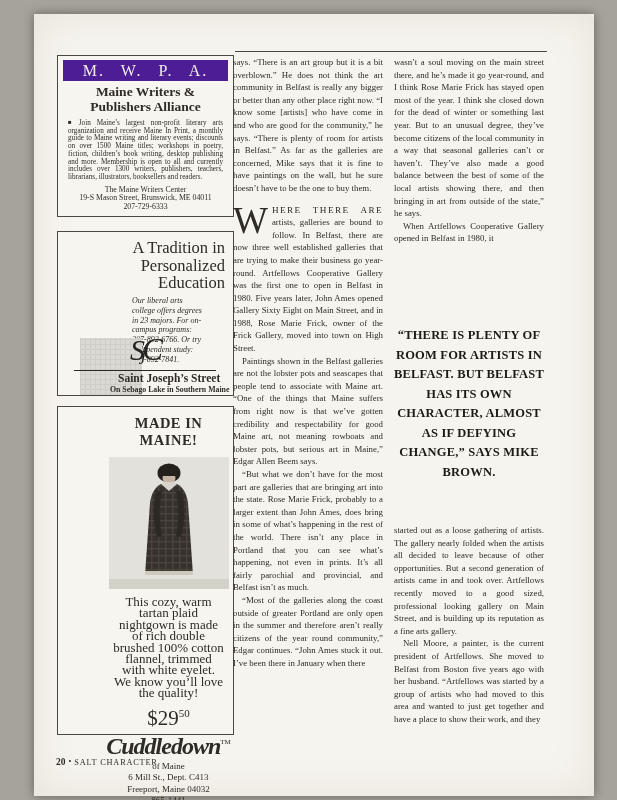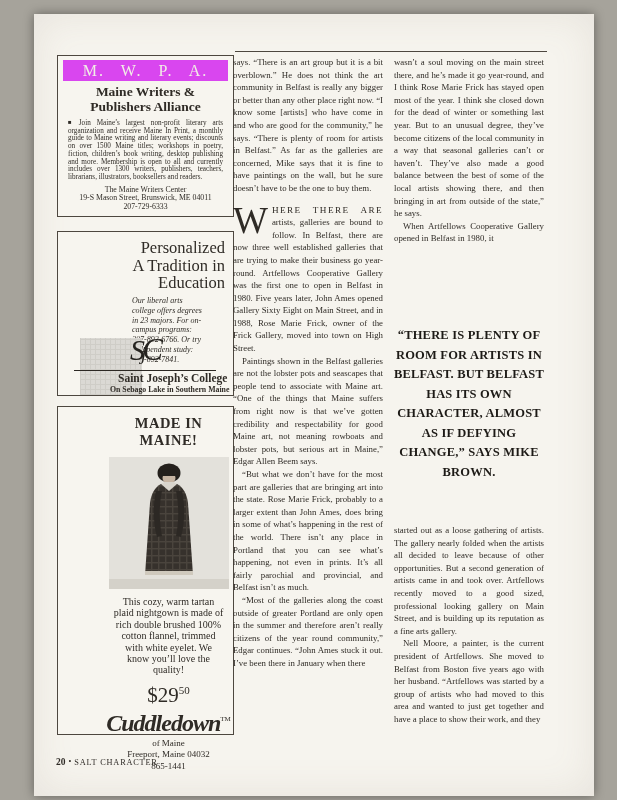--- a/index.html
+++ b/index.html
@@ -14,21 +14,21 @@
     position:absolute;left:34px;top:14px;width:560px;height:782px;
     background:#f6f4ee;
     box-shadow:0 0 10px rgba(0,0,0,.4), inset 0 0 40px rgba(120,110,90,.12);
   }
   
   .adbox{position:absolute;left:23px;width:177px;border:1px solid #4d473f;background:#f7f5ef;box-sizing:border-box;}
   .ad1{top:41px;height:162px;}
   .ad2{top:217px;height:165px;}
   .ad3{top:392px;height:329px;padding-left:46px;}
 
-  .ad1-bar{margin:4px 5px 0;background:#d946ef;color:#f2efe6;text-align:center;
+  .ad1-bar{margin:4px 5px 0;background:#4c1d95;color:#f2efe6;text-align:center;
     font-size:16px;line-height:21px;letter-spacing:2px;word-spacing:10px;}
   .ad1-title{margin-top:4px;text-align:center;font-weight:bold;font-size:13.5px;line-height:14.5px;}
   .ad1-body{margin:5px 10px 0;font-size:7.2px;line-height:7.7px;text-align:justify;}
   .ad1-body .sq{font-size:6px;vertical-align:1px;margin-right:3px;}
   .ad1-foot{margin-top:4px;text-align:center;font-size:7.8px;line-height:8.6px;}
 
   .ad2-head{margin:7px 8px 0 0;text-align:right;font-size:16.5px;line-height:17.5px;}
   .ad2-body{position:absolute;left:74px;top:64px;width:96px;font-style:italic;font-size:8px;line-height:9.8px;}
   .sjc-square{position:absolute;left:22px;top:106px;width:62px;height:57px;
     background:#dbd9d4;
@@ -37,21 +37,21 @@
   .sjc-script{position:absolute;left:28px;top:100px;font-style:italic;color:#262420;white-space:nowrap;margin-left:44px;}
   .sjc-script .s1{font-size:30px;}
   .sjc-script .s2{font-size:19px;margin-left:-4px;}
   .sjc-script .s3{font-size:31px;margin-left:-4px;}
   .ad2-rule{position:absolute;left:16px;top:138px;width:142px;height:1px;background:#2c2823;}
   .ad2-college{position:absolute;left:60px;top:140px;font-weight:bold;font-size:11.5px;white-space:nowrap;}
   .ad2-tagline{position:absolute;left:52px;top:153px;font-weight:bold;font-size:7.8px;white-space:nowrap;}
 
   .ad3-head{margin-top:8px;text-align:center;font-weight:bold;font-size:14.5px;letter-spacing:.5px;}
   .ad3-photo{display:block;margin:8px auto 0;width:120px;height:132px;}
-  .ad3-body{margin:7px 9px 0;text-align:center;font-size:10px;line-height:11.4px;}
+  .ad3-body{margin:7px 9px 0;text-align:center;font-size:13px;line-height:11.4px;}
   .ad3-price{margin-top:7px;text-align:center;font-size:21px;}
   .ad3-price sup{font-size:11px;}
   .ad3-logo{margin-top:2px;text-align:center;font-size:24px;font-weight:bold;font-style:italic;letter-spacing:-1px;}
   .ad3-logo sup{font-size:7px;letter-spacing:0;font-style:normal;font-weight:normal;vertical-align:10px;}
   .ad3-addr{text-align:center;font-size:9px;line-height:11.6px;margin-top:1px;}
 
   
   .toprule{position:absolute;left:201px;top:37px;width:312px;height:1px;background:#4d473f;}
   .col{position:absolute;top:42px;width:150px;height:712px;overflow:hidden;
     font-size:8.8px;line-height:12.6px;text-align:justify;}
@@ -89,37 +89,37 @@
     </div>
     <div class="ad1-foot">
       <div>The Maine Writers Center</div>
       <div>19-S Mason Street, Brunswick, ME 04011</div>
       <div>207-729-6333</div>
     </div>
   </div>
 
   <div class="adbox ad2">
     <div class="ad2-head">
+      <div>A Tradition in</div>
       <div>Personalized</div>
-      <div>A Tradition in</div>
       <div>Education</div>
     </div>
     <div class="ad2-body">
       <div>Our liberal arts</div>
       <div>college offers degrees</div>
       <div>in 23 majors. For on-</div>
       <div>campus programs:</div>
       <div>207-892-6766. Or try</div>
       <div>Independent study:</div>
       <div>207-892-7841.</div>
     </div>
     <div class="sjc-square"></div>
     <div class="sjc-script"><span class="s1">S</span><span class="s2">j</span><span class="s3">C</span></div>
     <div class="ad2-rule"></div>
-    <div class="ad2-college">Saint Joseph’s College</div>
+    <div class="ad2-college">Saint Joseph’s Street</div>
     <div class="ad2-tagline">On Sebago Lake in Southern Maine</div>
   </div>
 
   <div class="adbox ad3">
     <div class="ad3-head">MADE IN MAINE!</div>
     <svg class="ad3-photo" viewBox="0 0 120 132">
       <defs>
         <pattern id="plaid" width="7" height="7" patternUnits="userSpaceOnUse">
           <rect width="7" height="7" fill="#36312c"></rect>
           <rect width="7" height="1.4" fill="#4a443d"></rect>
@@ -135,20 +135,21 @@
       <path d="M52,27 L60,34 L68,27 L64,25 L56,25 Z" fill="#d8d4cc"></path>
       <path d="M47,34 C44,48 44,66 48,80 l5,-1 C50,64 50,48 53,34 Z" fill="#2c2824"></path>
       <path d="M73,34 C76,48 76,66 72,80 l-5,-1 C70,64 70,48 67,34 Z" fill="#2c2824"></path>
       <rect x="36" y="114" width="48" height="4" fill="#cfc9bd"></rect>
     </svg>
     <div class="ad3-body">This cozy, warm tartan plaid nightgown is made of rich double brushed 100% cotton flannel, trimmed with white eyelet. We know you’ll love the quality!</div>
     <div class="ad3-price"><span>$29</span><sup>50</sup></div>
     <div class="ad3-logo"><span>Cuddledown</span><sup>TM</sup></div>
     <div class="ad3-addr">
       <div>of Maine</div>
+      <div>6 Mill St., Dept. C413</div>
       <div>Freeport, Maine 04032</div>
       <div>865-1441</div>
     </div>
   </div>
 
   <div class="toprule"></div>
 
   <div class="col col1">
     <p>says. “There is an art group but it is a bit overblown.” He does not think the art community in Belfast is really any bigger or better than any other place right now. “I know some [artists] who have come in and who are good for the community,” he says. “There is plenty of room for artists in Belfast.”  As far as the galleries are concerned, Mike says that it is fine to have paintings on the wall, but he sure doesn’t have to be the one to buy them.</p>
     <p class="dropcap-para">

